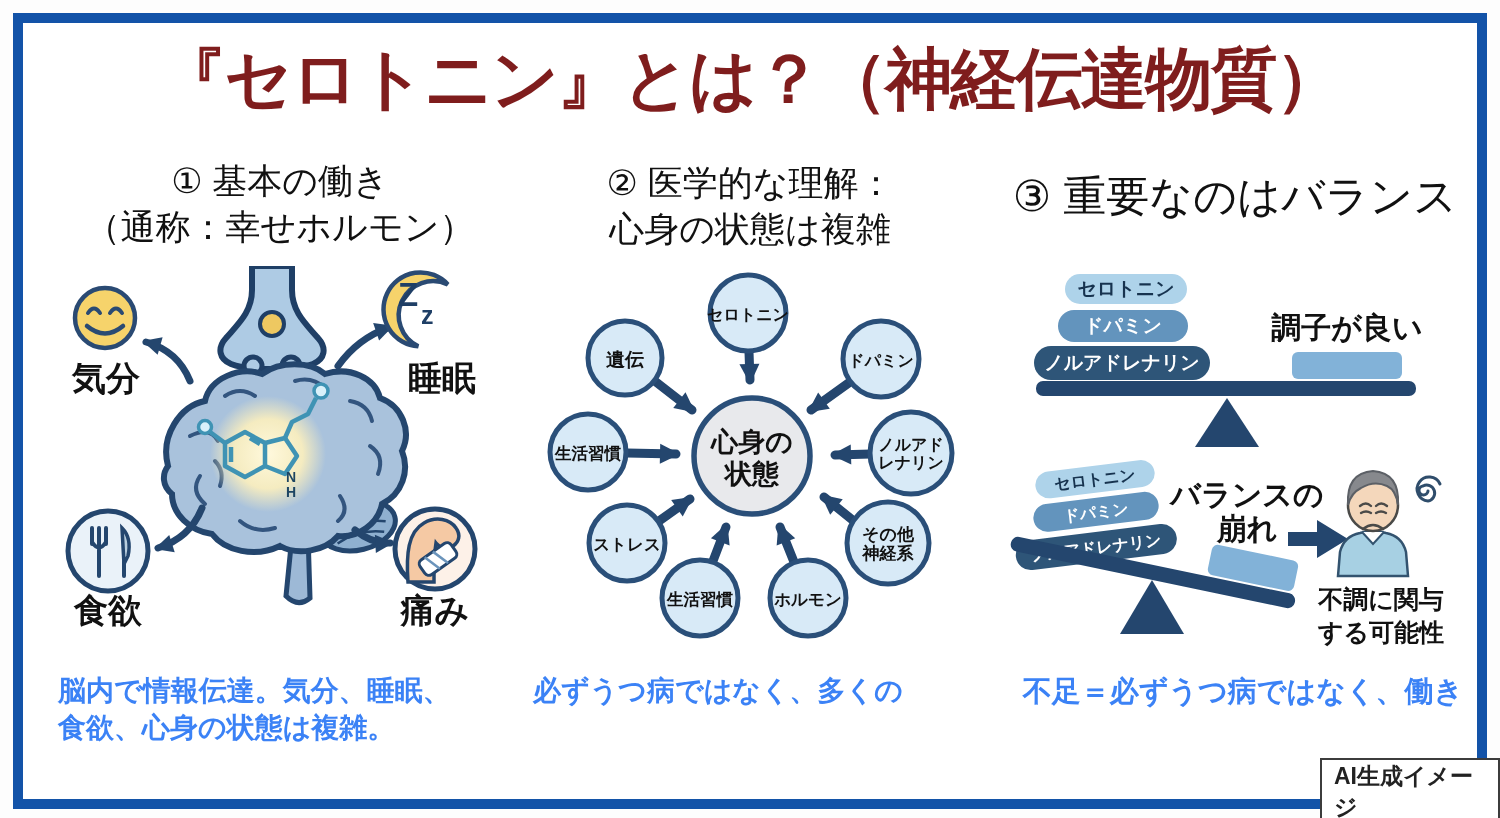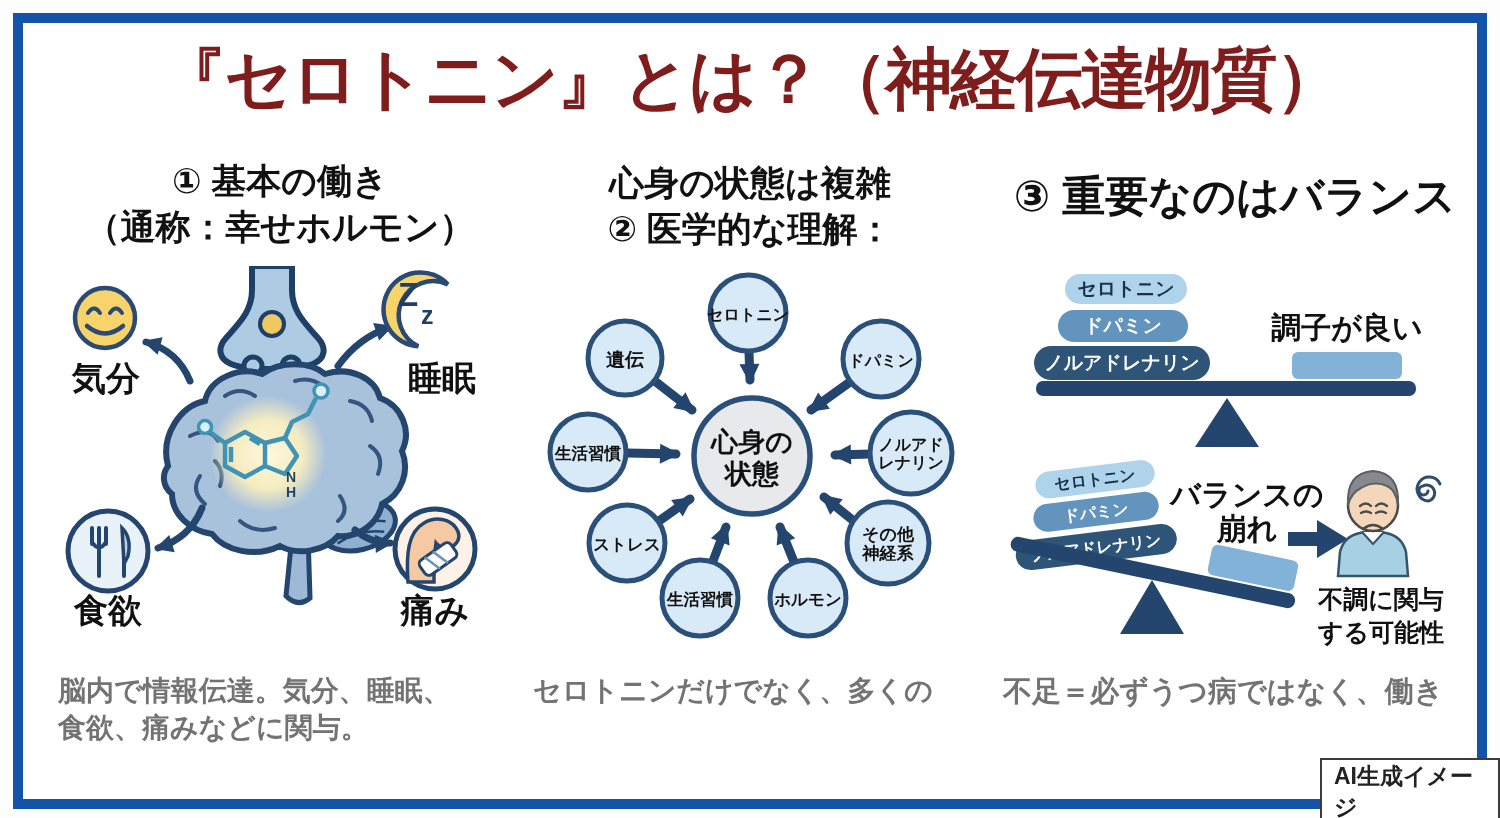--- a/index.html
+++ b/index.html
@@ -1,28 +1,28 @@
 <!DOCTYPE html>
 <html><head>
 <meta charset="utf-8">
 <style>
   html,body{margin:0;padding:0;background:#fbfbfb;}
   body{width:1500px;height:818px;font-family:"Liberation Sans","DejaVu Sans",sans-serif;}
   .canvas{position:absolute;top:0;left:0;width:1500px;height:818px;background:#fdfdfd;overflow:hidden;}
   .frame{position:absolute;left:13px;top:13px;right:13px;bottom:9px;border:10px solid #1353a8;background:#ffffff;}
   .title{position:absolute;left:0;top:34px;width:1500px;text-align:center;color:#7f1d1d;
          font-size:67px;font-weight:bold;letter-spacing:-2px;}
-  .sec-head{position:absolute;text-align:center;color:#111;font-weight:bold;font-size:35px;line-height:1.32;}
+  .sec-head{position:absolute;text-align:center;color:#111;font-weight:normal;font-size:35px;line-height:1.32;}
   .head1{left:40px;top:158px;width:480px;}
   .head2{left:515px;top:160px;width:470px;}
   .head3{left:985px;top:168px;width:500px;font-size:43px;}
-  .caption{position:absolute;color:#737373;font-weight:bold;font-size:28px;line-height:1.33;}
+  .caption{position:absolute;color:#3b82f6;font-weight:bold;font-size:28px;line-height:1.33;}
   .cap1{left:58px;top:672px;width:450px;}
   .cap2{left:533px;top:672px;width:440px;}
-  .cap3{left:1003px;top:672px;width:480px;font-size:29px;}
+  .cap3{left:1003px;top:672px;width:480px;font-size:29px;text-align:center;}
   .illu{position:absolute;}
   .svg1{left:40px;top:266px;width:480px;height:400px;}
   .svg2{left:520px;top:260px;width:460px;height:405px;}
   .svg3a{left:1000px;top:266px;width:480px;height:196px;}
   .svg3b{left:1000px;top:460px;width:480px;height:206px;}
   .badge{position:absolute;left:1320px;top:758px;border:2px solid #3c3c3c;background:#fff;
          padding:1px 12px 3px 12px;font-size:23px;font-weight:bold;color:#222;}
   svg text{font-family:"Liberation Sans","DejaVu Sans",sans-serif;}
   .nodetxt{font-weight:bold;fill:#111;}
   .lbl{font-weight:bold;fill:#111;}
@@ -140,26 +140,26 @@
       <g transform="rotate(-35 398 293)">
         <rect x="379" y="284" width="38" height="18" rx="5" fill="#ffffff" stroke="#24466e" stroke-width="3"></rect>
         <path d="M 388 284 L 394 302 M 398 284 L 404 302" stroke="#6b94bb" stroke-width="2.5"></path>
       </g>
     </g>
     <text x="395" y="356" font-size="34" text-anchor="middle" class="lbl">痛み</text>
   </svg>
 
   <div class="caption cap1">
     <div>脳内で情報伝達。気分、睡眠、</div>
-    <div>食欲、痛みなどに関与。</div>
+    <div>食欲、心身の状態は複雑。</div>
   </div>
 
   <div class="sec-head head2">
+    <div>② 医学的な理解：</div>
     <div>心身の状態は複雑</div>
-    <div>② 医学的な理解：</div>
   </div>
 
   <svg class="illu svg2" viewBox="0 0 460 405">
     <defs>
       <marker id="s2arrow" viewBox="0 0 12 12" markerUnits="userSpaceOnUse" markerWidth="24" markerHeight="24" refX="9" refY="6" orient="auto">
         <path d="M1,1 L11,6 L1,11 Z" fill="#24466e"></path>
       </marker>
     </defs>
 
     <g stroke="#24466e" stroke-width="9" stroke-linecap="round">
@@ -214,21 +214,21 @@
     </g>
 
     <g>
       <circle cx="232" cy="196" r="58" fill="#e8e9ec" stroke="#2a4f79" stroke-width="5.5"></circle>
       <text x="232" y="191" font-size="27" text-anchor="middle" class="nodetxt">心身の</text>
       <text x="232" y="223" font-size="27" text-anchor="middle" class="nodetxt">状態</text>
     </g>
   </svg>
 
   <div class="caption cap2">
-    <div>セロトニンだけでなく、多くの</div>
+    <div>必ずうつ病ではなく、多くの</div>
   </div>
 
   <div class="sec-head head3">③ 重要なのはバランス</div>
 
   <svg class="illu svg3a" viewBox="0 0 480 196">
     <g>
       <rect x="65" y="8" width="122" height="30" rx="15" fill="#aed3ea"></rect>
       <text x="126" y="29" font-size="19" font-weight="bold" fill="#17334f" text-anchor="middle">セロトニン</text>
       <rect x="58" y="44" width="130" height="32" rx="16" fill="#6394bd"></rect>
       <text x="123" y="66" font-size="19" font-weight="bold" fill="#ffffff" text-anchor="middle">ドパミン</text>

